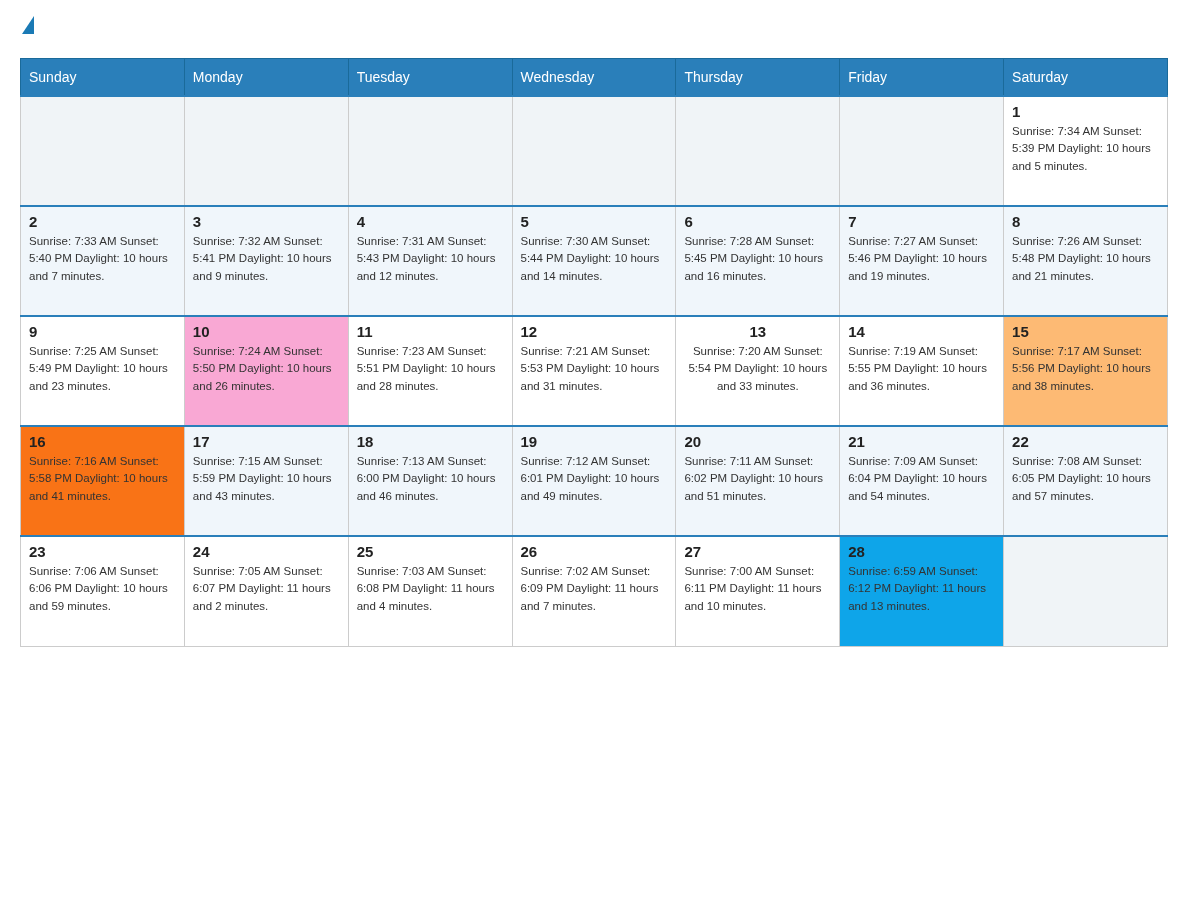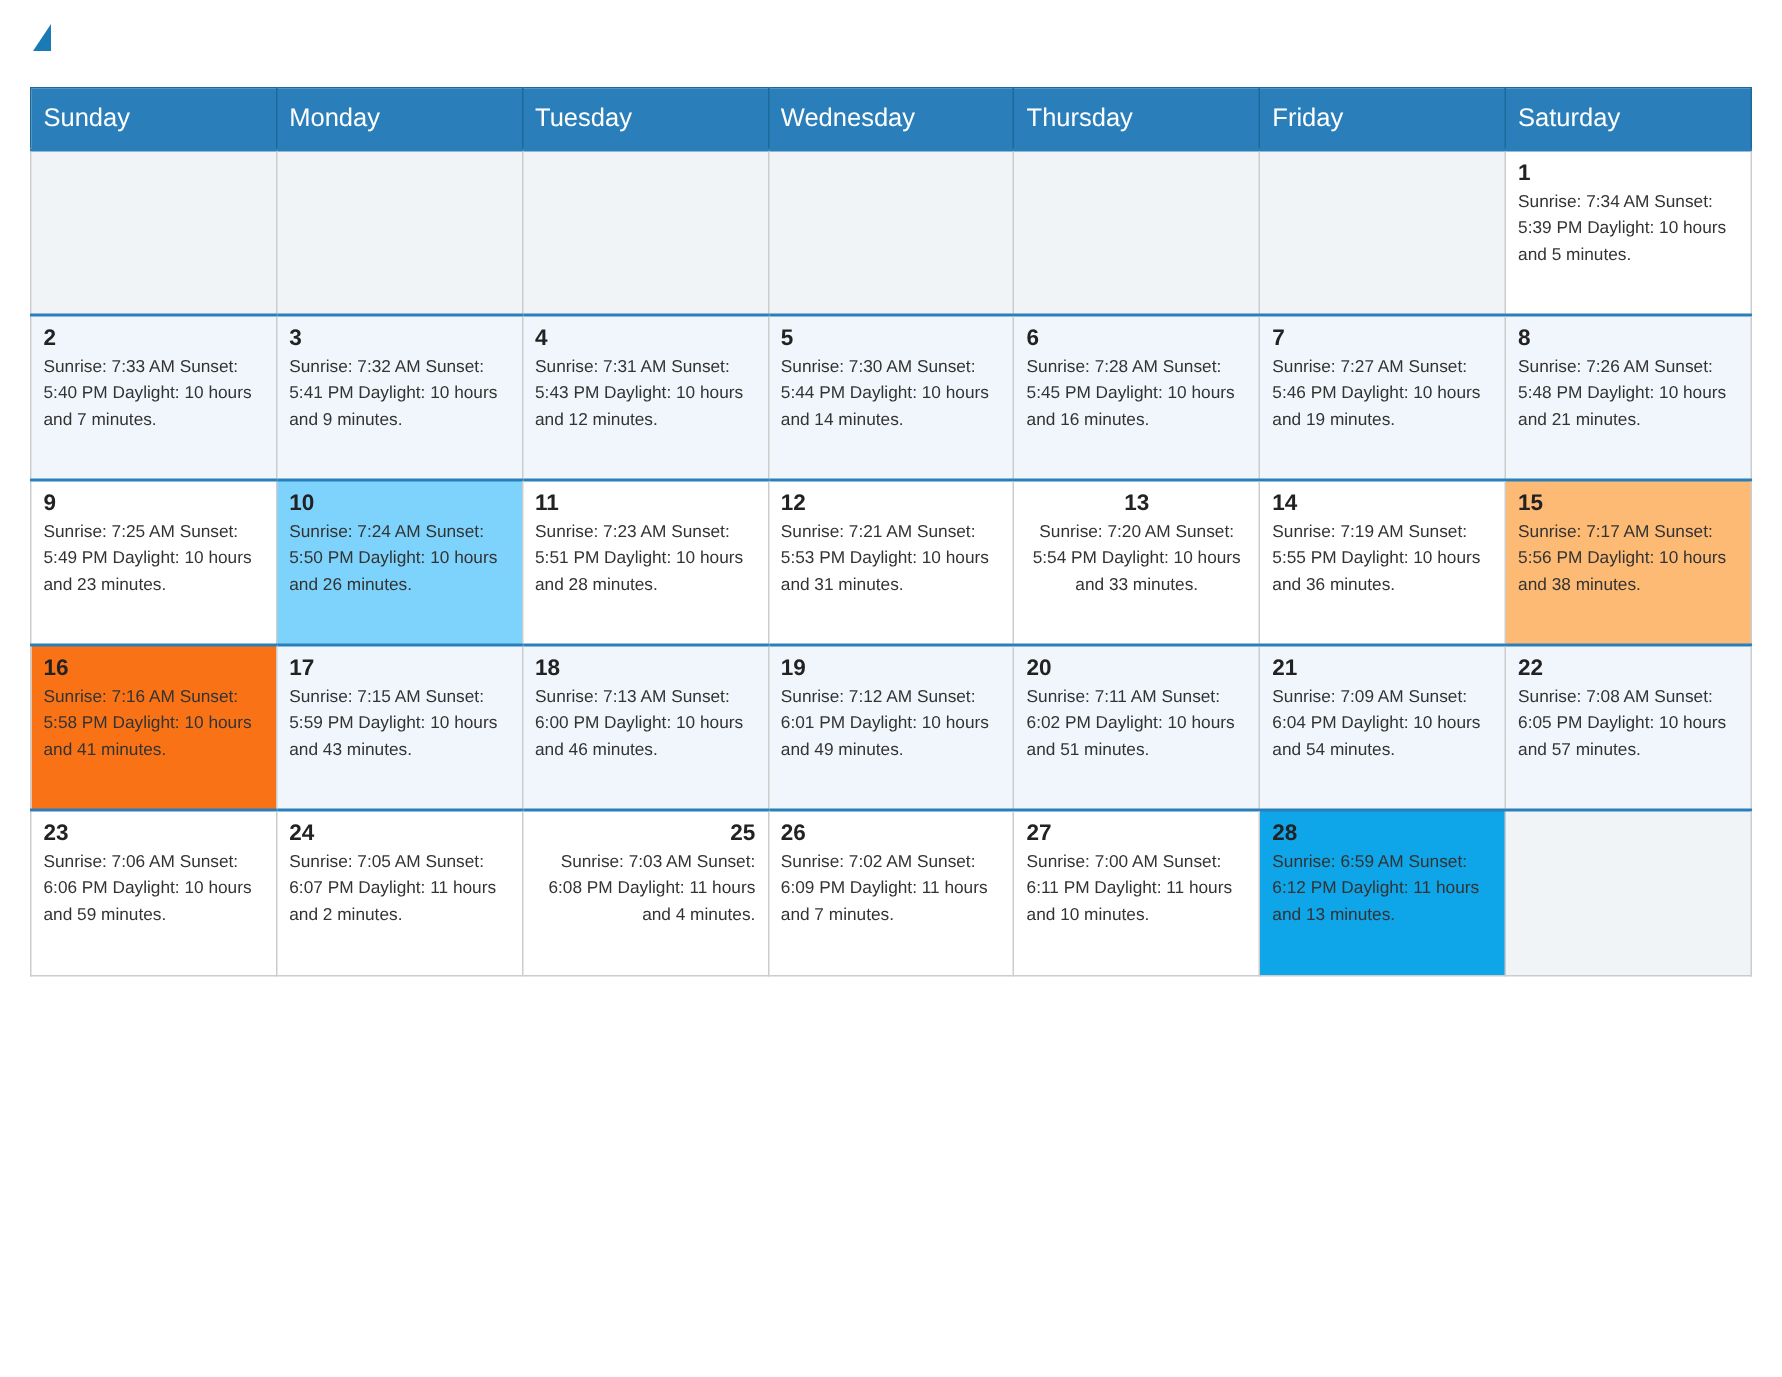--- a/index.html
+++ b/index.html
@@ -64,21 +64,21 @@
     .calendar {
       width: 100%;
       border-collapse: collapse;
       border: 1px solid #aaa;
     }
     .calendar th {
       background-color: #2a7fba;
       color: #fff;
       padding: 10px 8px;
       text-align: left;
-      font-size: 17px;
+      font-size: 14px;
       font-weight: normal;
       border: 1px solid #1a6a9a;
       margin-left: 39px;
     }
     .calendar td {
       vertical-align: top;
       padding: 6px 8px;
       border: 1px solid #ccc;
       width: 14.28%;
       height: 110px;
@@ -208,21 +208,21 @@
         </td>
       </tr>
       <tr class="week-row">
         <td style="background: rgb(255, 255, 255);">
           <span class="day-number">9</span>
           <div class="day-info">Sunrise: 7:25 AM
 Sunset: 5:49 PM
 Daylight: 10 hours
 and 23 minutes.</div>
         </td>
-        <td style="background: #7dd3fc;">
+        <td style="background: #f9a8d4;">
           <span class="day-number">10</span>
           <div class="day-info">Sunrise: 7:24 AM
 Sunset: 5:50 PM
 Daylight: 10 hours
 and 26 minutes.</div>
         </td>
         <td style="background: rgb(255, 255, 255);">
           <span class="day-number">11</span>
           <div class="day-info">Sunrise: 7:23 AM
 Sunset: 5:51 PM
@@ -317,21 +317,21 @@
 Daylight: 10 hours
 and 59 minutes.</div>
         </td>
         <td style="background: rgb(255, 255, 255);">
           <span class="day-number">24</span>
           <div class="day-info">Sunrise: 7:05 AM
 Sunset: 6:07 PM
 Daylight: 11 hours
 and 2 minutes.</div>
         </td>
-        <td style="background: rgb(255, 255, 255); text-align: right;">
+        <td style="background: rgb(255, 255, 255);">
           <span class="day-number">25</span>
           <div class="day-info">Sunrise: 7:03 AM
 Sunset: 6:08 PM
 Daylight: 11 hours
 and 4 minutes.</div>
         </td>
         <td style="background: rgb(255, 255, 255);">
           <span class="day-number">26</span>
           <div class="day-info">Sunrise: 7:02 AM
 Sunset: 6:09 PM

